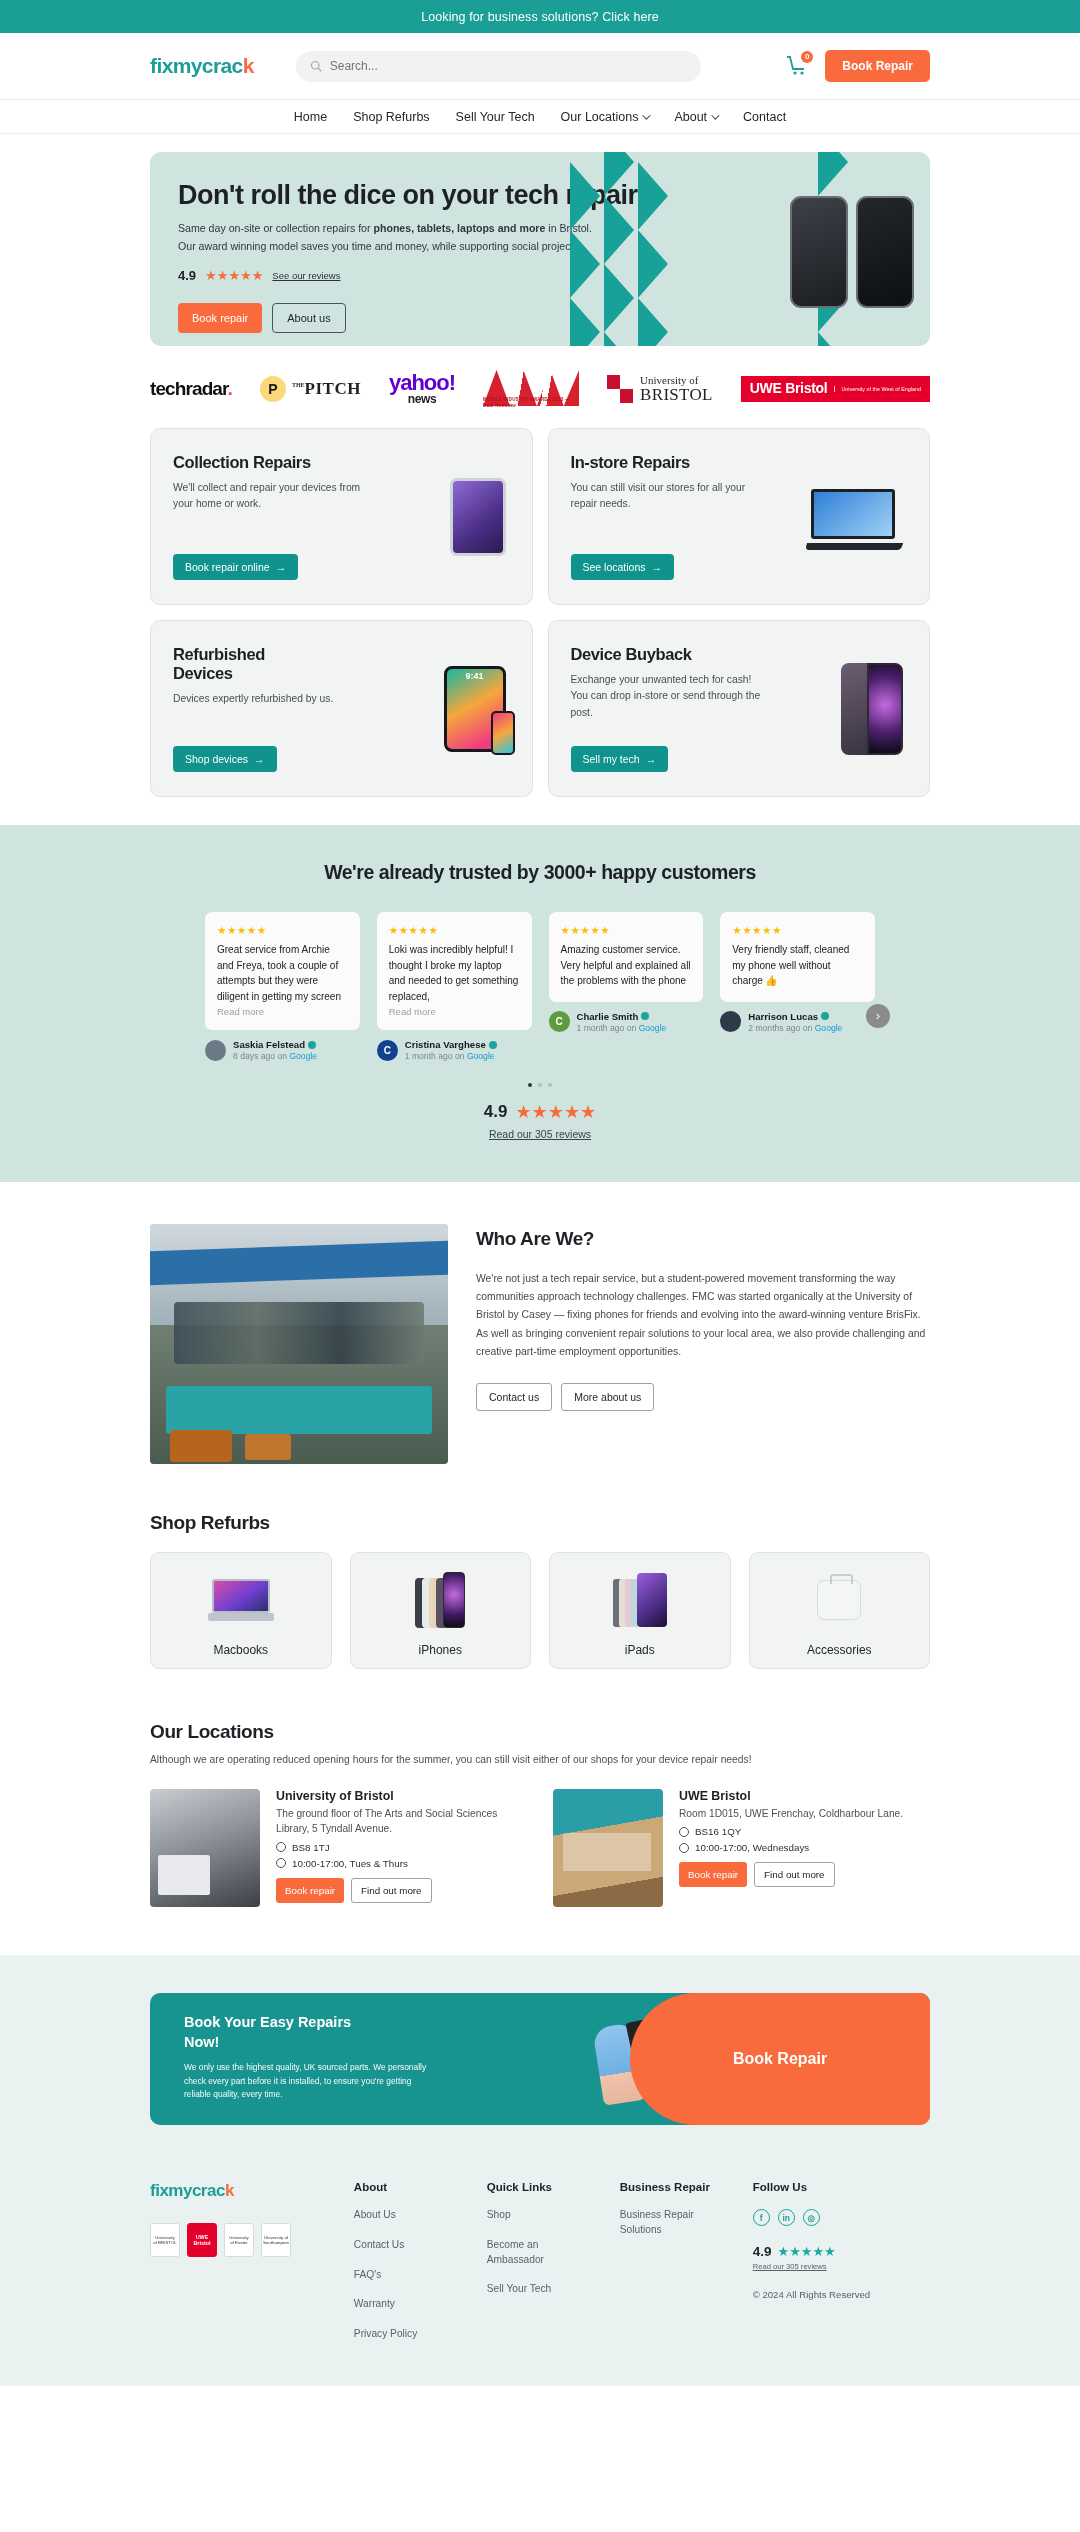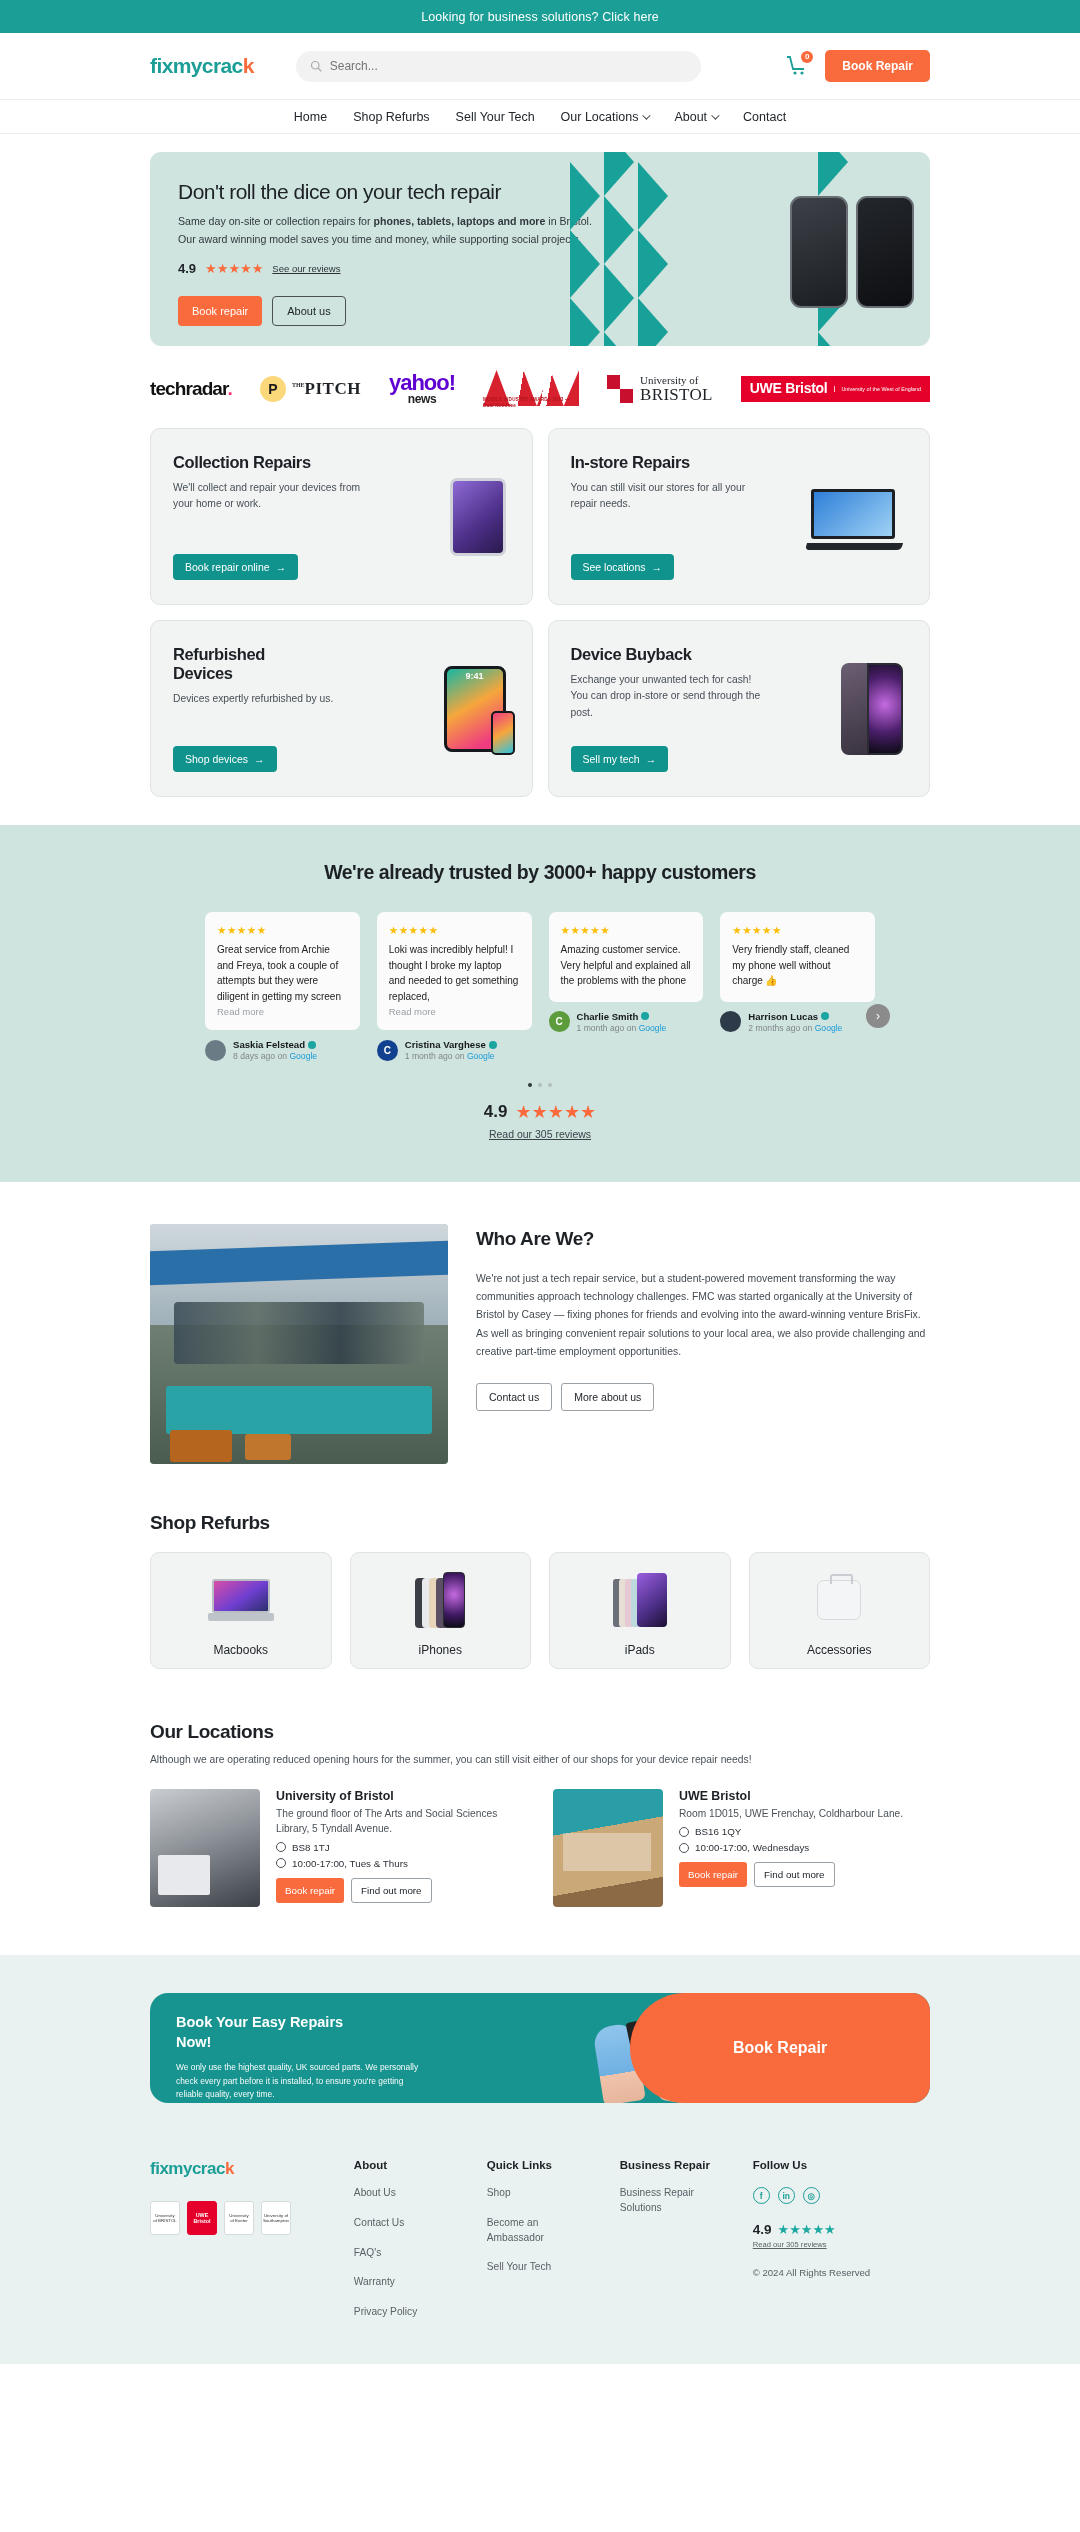--- a/index.html
+++ b/index.html
@@ -56,21 +56,21 @@
     display:flex;align-items:center;gap:4px;
   }
   .caret{display:inline-block;width:6px;height:6px;border-right:1.4px solid #444;border-bottom:1.4px solid #444;transform:rotate(45deg) translateY(-2px);}
 
   
   .hero-wrap{padding:18px 150px 0;}
   .hero{
     background:#cfe4df;border-radius:11px;height:194px;position:relative;overflow:hidden;
     padding:28px 0 0 28px;
   }
-  .hero h1{font-size:21px;font-weight:400;letter-spacing:-.5px;color:#1d2126;}
+  .hero h1{font-size:27px;font-weight:700;letter-spacing:-.5px;color:#1d2126;}
   .hero p{font-size:10.6px;color:#31383e;line-height:1.55;margin-top:9px;max-width:430px;}
   .hero p b{font-weight:700;}
   .hero-rating{display:flex;align-items:center;gap:9px;margin-top:13px;}
   .hero-rating .num{font-weight:800;font-size:13px;}
   .stars{color:#f96a3c;font-size:13px;letter-spacing:0px;}
   .see-reviews{font-size:9.5px;color:#2c3238;text-decoration:underline;}
   .hero-btns{display:flex;gap:10px;margin-top:20px;}
   .btn-orange{background:#f96a3c;color:#fff;border:0;border-radius:4px;padding:8px 14px;font-size:11px;cursor:pointer;font-family:"Liberation Sans",sans-serif;}
   .btn-ghost{background:transparent;color:#21262b;border:1px solid #4a5157;border-radius:4px;padding:8px 14px;font-size:11px;cursor:pointer;font-family:"Liberation Sans",sans-serif;}
   .hero-art{position:absolute;right:0;top:0;bottom:0;width:370px;}
@@ -201,21 +201,21 @@
   .loc-body h4{font-size:12.4px;font-weight:800;color:#1d2126;}
   .loc-body .addr{font-size:10.2px;color:#4a5158;line-height:1.5;margin-top:3px;}
   .loc-line{display:flex;align-items:center;gap:6px;font-size:9.8px;color:#2c3238;margin-top:5px;}
   .loc-line .ic{width:10px;height:10px;border:1.2px solid #4a5158;border-radius:50%;flex:0 0 auto;}
   .loc-btns{display:flex;gap:7px;margin-top:9px;}
   .btn-sm-orange{background:#f96a3c;color:#fff;border:0;border-radius:3px;padding:6px 9px;font-size:9.8px;cursor:pointer;font-family:"Liberation Sans",sans-serif;}
   .btn-sm-out{background:#fff;border:1px solid #9aa1a7;border-radius:3px;padding:6px 9px;font-size:9.8px;cursor:pointer;color:#22272c;font-family:"Liberation Sans",sans-serif;}
 
   
   .bottom{background:#eaf2f1;margin-top:48px;padding:38px 150px 44px;}
-  .cta{height:110px;border-radius:18px;background:#17948f;position:relative;overflow:hidden;display:flex;}
+  .cta{height:132px;border-radius:10px;background:#17948f;position:relative;overflow:hidden;display:flex;padding-left:8px;}
   .cta-left{padding:20px 0 0 26px;width:350px;color:#fff;}
   .cta-left h3{font-size:14.5px;font-weight:800;line-height:1.35;max-width:200px;}
   .cta-left p{font-size:8.4px;line-height:1.6;margin-top:9px;max-width:250px;opacity:.97;}
   .cta-hands{position:absolute;left:430px;top:8px;width:180px;height:102px;}
   .hand{position:absolute;bottom:0;width:42px;height:78px;background:linear-gradient(#8fc5ec,#6fb0e2 62%,#f0c3ab 62%,#e6b69c);border-radius:18px 18px 6px 6px;}
   .hand.l{left:18px;transform:rotate(-9deg);}
   .hand.r{left:84px;transform:rotate(9deg);}
   .dev-held{position:absolute;left:48px;top:16px;width:58px;height:30px;background:#222;border-radius:3px;transform:rotate(-12deg);}
   .cta-right{position:absolute;right:0;top:0;bottom:0;width:300px;background:#f96a3c;border-radius:110px 0 0 110px;display:flex;align-items:center;justify-content:center;}
   .cta-right span{color:#fff;font-size:16px;font-weight:600;}

